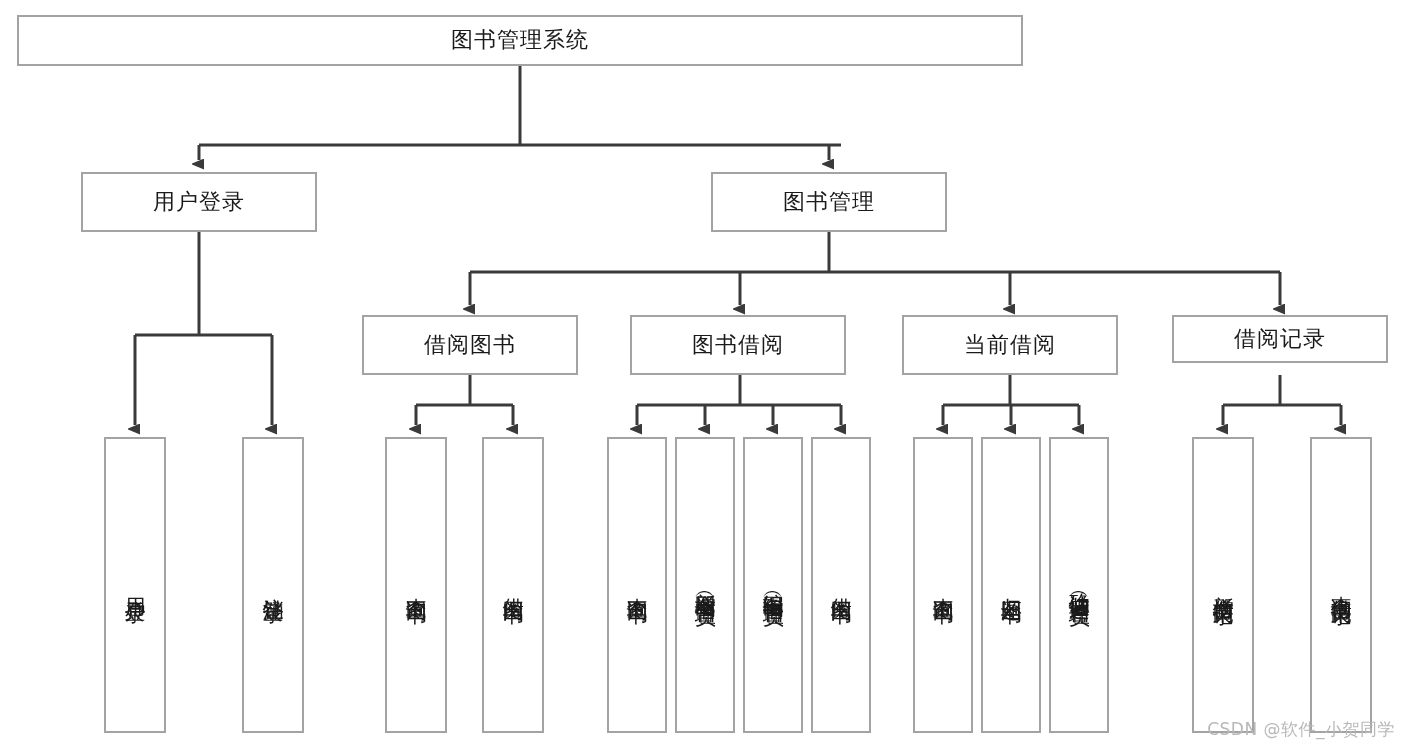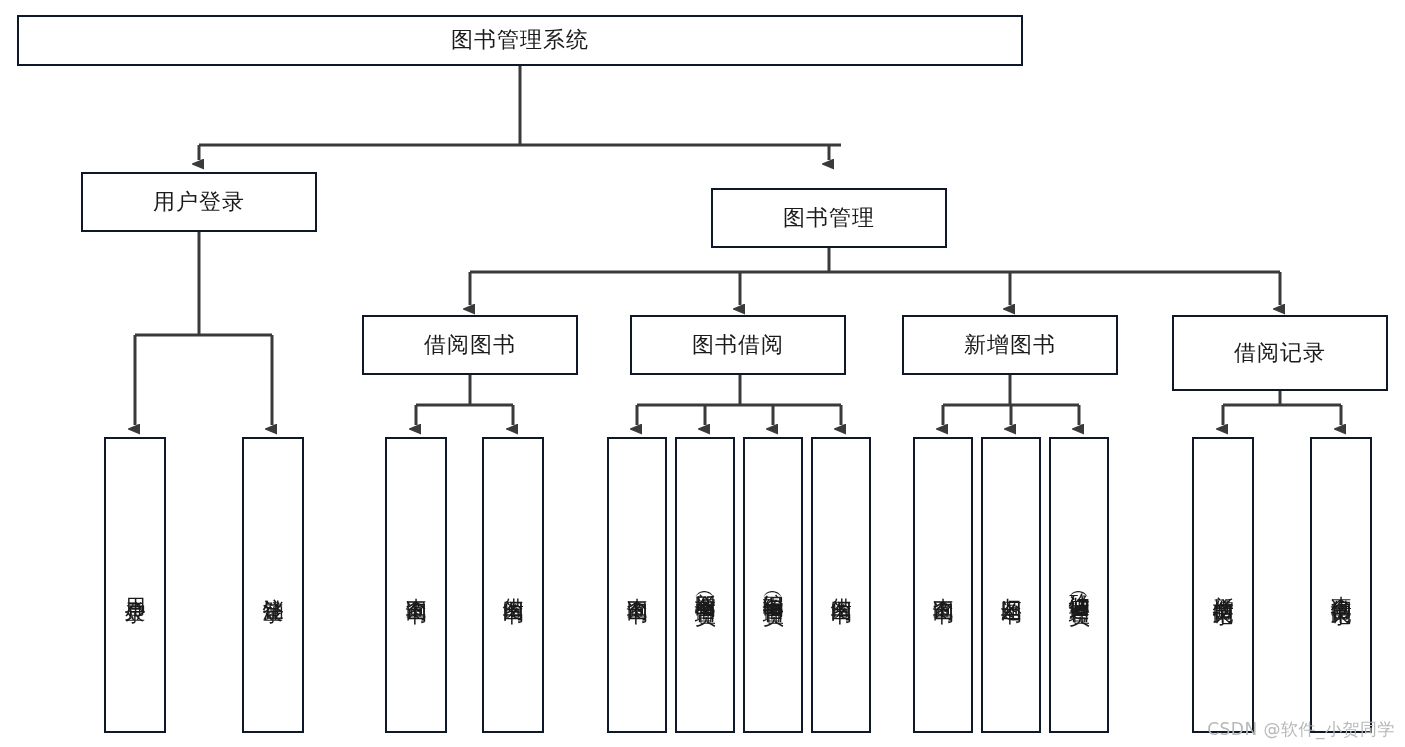--- a/index.html
+++ b/index.html
@@ -22,21 +22,21 @@
     left: 0;
     top: 0;
     width: 1405px;
     height: 747px;
     pointer-events: none;
   }
   .node {
     position: absolute;
     box-sizing: border-box;
     background: #ffffff;
-    border: 2px solid #0f172a;
+    border: 2px solid #a3a3a3;
     display: flex;
     align-items: center;
     justify-content: center;
     color: #1a1a1a;
     text-align: center;
     z-index: 2;
   }
   .node-h {
     font-size: 22px;
     line-height: 1.2;
@@ -137,34 +137,34 @@
     </g>
   </svg>
 
   <div class="node node-h" style="left:17px; top:15px; width:1006px; height:51px;">
     <span>图书管理系统</span>
   </div>
 
   <div class="node node-h" style="left:81px; top:172px; width:236px; height:60px;">
     <span>用户登录</span>
   </div>
-  <div class="node node-h" style="left:711px; top:172px; width:236px; height:60px;margin-top:16px;">
+  <div class="node node-h" style="left:711px; top:172px; width:236px; height:60px;">
     <span>图书管理</span>
   </div>
 
   <div class="node node-h" style="left:362px; top:315px; width:216px; height:60px;">
     <span>借阅图书</span>
   </div>
   <div class="node node-h" style="left:630px; top:315px; width:216px; height:60px;">
     <span>图书借阅</span>
   </div>
   <div class="node node-h" style="left:902px; top:315px; width:216px; height:60px;">
-    <span>新增图书</span>
-  </div>
-  <div class="node node-h" style="left:1172px; top:315px; width:216px; height:76px;">
+    <span>当前借阅</span>
+  </div>
+  <div class="node node-h" style="left:1172px; top:315px; width:216px; height:48px;">
     <span>借阅记录</span>
   </div>
 
   <div class="node node-v" style="left:104px; top:437px; width:62px; height:296px;">
     <span class="vlabel">用户登录</span>
   </div>
   <div class="node node-v" style="left:242px; top:437px; width:62px; height:296px;">
     <span class="vlabel">注销登录</span>
   </div>
 

